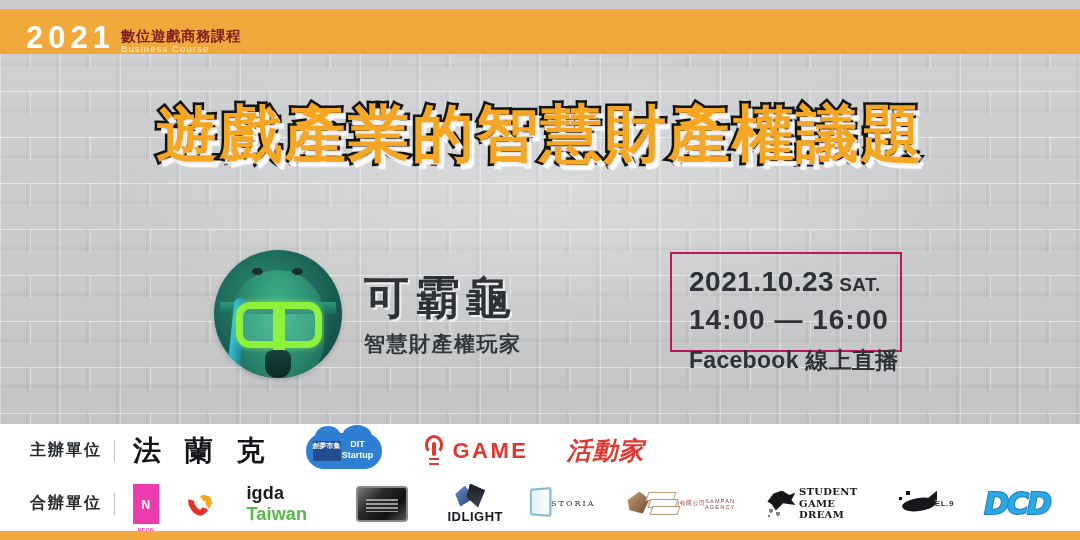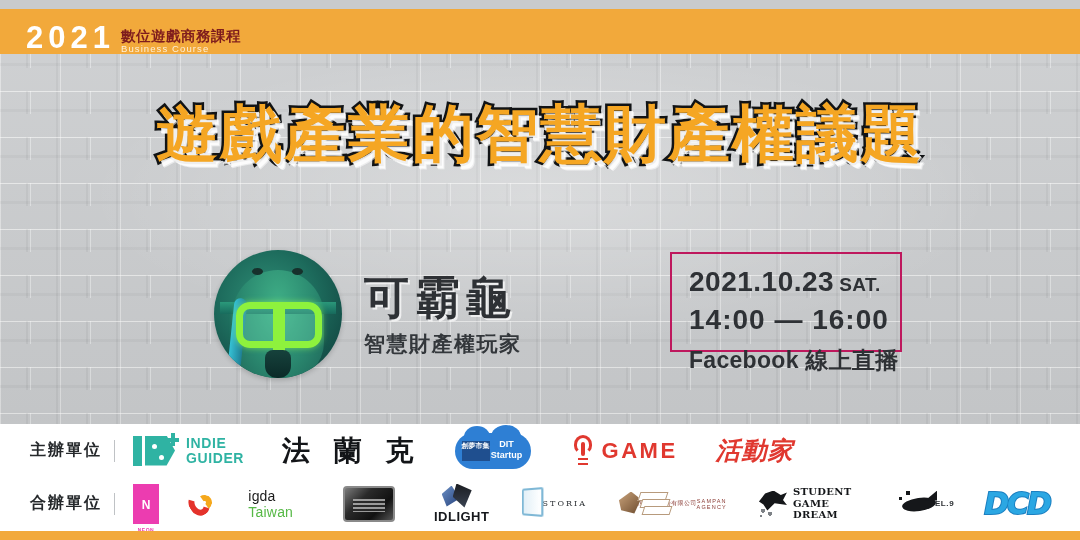--- a/index.html
+++ b/index.html
@@ -267,21 +267,21 @@
   .igda-mk .c1 {
     position:absolute; inset:0; border-radius:50%;
     border:6px solid #e4322b; border-top-color:transparent; border-right-color:transparent;
     transform: rotate(-30deg);
   }
   .igda-mk .c2 {
     position:absolute; left:8px; top:3px; width:15px; height:15px; border-radius:50%;
     border:6px solid #f5a81c; border-bottom-color:transparent; border-left-color:transparent;
     transform: rotate(10deg);
   }
-  .igda-tx { font-size:14px; font-weight:400; color:#1a1a1a; letter-spacing:.2px;padding-left:34px; }
+  .igda-tx { font-size:18px; font-weight:700; color:#1a1a1a; letter-spacing:.2px;padding-left:34px; }
   .igda-tx .tw { color:#56b946; }
 
   .lg-dark {
     width:52px; height:36px; border-radius:4px;
     background: linear-gradient(135deg,#7b7b7b,#2a2a2a 35%, #111 70%, #555);
     border:2px solid #8a8a8a;
     position:relative;
   }
   .lg-dark::after{
     content:""; position:absolute; left:8px; top:11px; right:8px; height:13px;
@@ -428,33 +428,20 @@
     <div class="dline d3">Facebook 線上直播</div>
   </div>
 
   <div class="sponsors">
 
     <div class="sp-row r1">
       <div class="sp-label">主辦單位</div>
       <div class="sp-divider"></div>
       <div class="sp-logos">
 
-        <div class="lg-indie">
-          <div class="ig-mark">
-            <div class="ig-bar"></div>
-              <div class="ig-di"></div>
-            <div class="ig-dot a"></div>
-              <div class="ig-dot b"></div>
-            <div class="ig-plus"></div>
-          </div>
-          <div class="ig-txt">
-            <div>INDIE</div>
-            <div>GUIDER</div>
-          </div>
-        </div>
 
         <div class="lg-franc">法 蘭 克</div>
 
         <div class="lg-dit">
           <div class="dit-cloud"></div>
           <div class="dit-cn">創夢市集</div>
           <div class="dit-en">
             <div>DIT</div>
             <div>Startup</div>
           </div>

